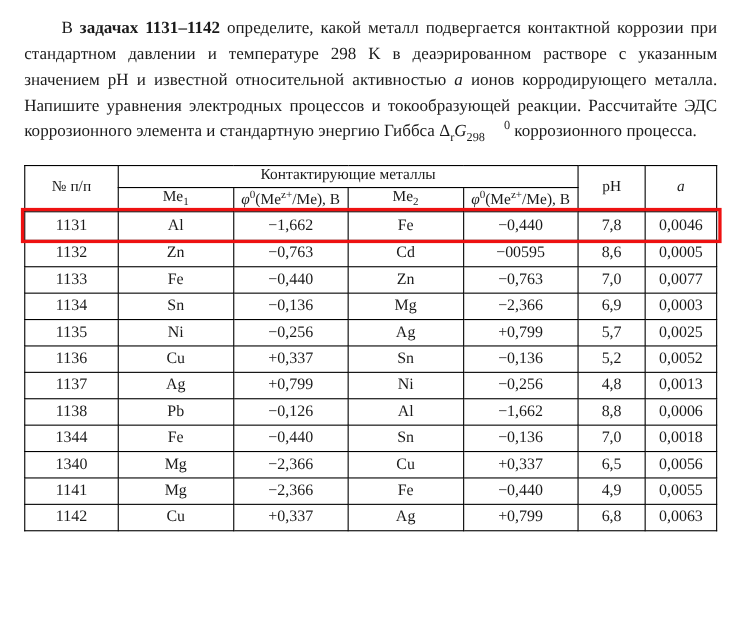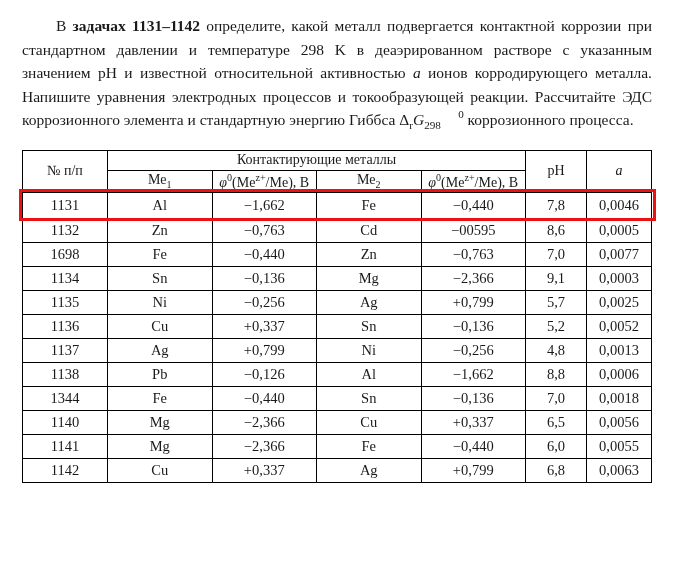--- a/index.html
+++ b/index.html
@@ -122,35 +122,35 @@
         <tr>
           <td class="num-cell">1132</td>
           <td class="num-cell">Zn</td>
           <td class="num-cell">−0,763</td>
           <td class="num-cell">Cd</td>
           <td class="num-cell">−00595</td>
           <td class="num-cell">8,6</td>
           <td class="num-cell">0,0005</td>
         </tr>
         <tr>
-          <td class="num-cell">1698</td>
+          <td class="num-cell">1133</td>
           <td class="num-cell">Fe</td>
           <td class="num-cell">−0,440</td>
           <td class="num-cell">Zn</td>
           <td class="num-cell">−0,763</td>
           <td class="num-cell">7,0</td>
           <td class="num-cell">0,0077</td>
         </tr>
         <tr>
           <td class="num-cell">1134</td>
           <td class="num-cell">Sn</td>
           <td class="num-cell">−0,136</td>
           <td class="num-cell">Mg</td>
           <td class="num-cell">−2,366</td>
-          <td class="num-cell">9,1</td>
+          <td class="num-cell">6,9</td>
           <td class="num-cell">0,0003</td>
         </tr>
         <tr>
           <td class="num-cell">1135</td>
           <td class="num-cell">Ni</td>
           <td class="num-cell">−0,256</td>
           <td class="num-cell">Ag</td>
           <td class="num-cell">+0,799</td>
           <td class="num-cell">5,7</td>
           <td class="num-cell">0,0025</td>
@@ -185,35 +185,35 @@
         <tr>
           <td class="num-cell">1344</td>
           <td class="num-cell">Fe</td>
           <td class="num-cell">−0,440</td>
           <td class="num-cell">Sn</td>
           <td class="num-cell">−0,136</td>
           <td class="num-cell">7,0</td>
           <td class="num-cell">0,0018</td>
         </tr>
         <tr>
-          <td class="num-cell">1140</td>
+          <td class="num-cell">1340</td>
           <td class="num-cell">Mg</td>
           <td class="num-cell">−2,366</td>
           <td class="num-cell">Cu</td>
           <td class="num-cell">+0,337</td>
           <td class="num-cell">6,5</td>
           <td class="num-cell">0,0056</td>
         </tr>
         <tr>
           <td class="num-cell">1141</td>
           <td class="num-cell">Mg</td>
           <td class="num-cell">−2,366</td>
           <td class="num-cell">Fe</td>
           <td class="num-cell">−0,440</td>
-          <td class="num-cell">6,0</td>
+          <td class="num-cell">4,9</td>
           <td class="num-cell">0,0055</td>
         </tr>
         <tr>
           <td class="num-cell">1142</td>
           <td class="num-cell">Cu</td>
           <td class="num-cell">+0,337</td>
           <td class="num-cell">Ag</td>
           <td class="num-cell">+0,799</td>
           <td class="num-cell">6,8</td>
           <td class="num-cell">0,0063</td>

